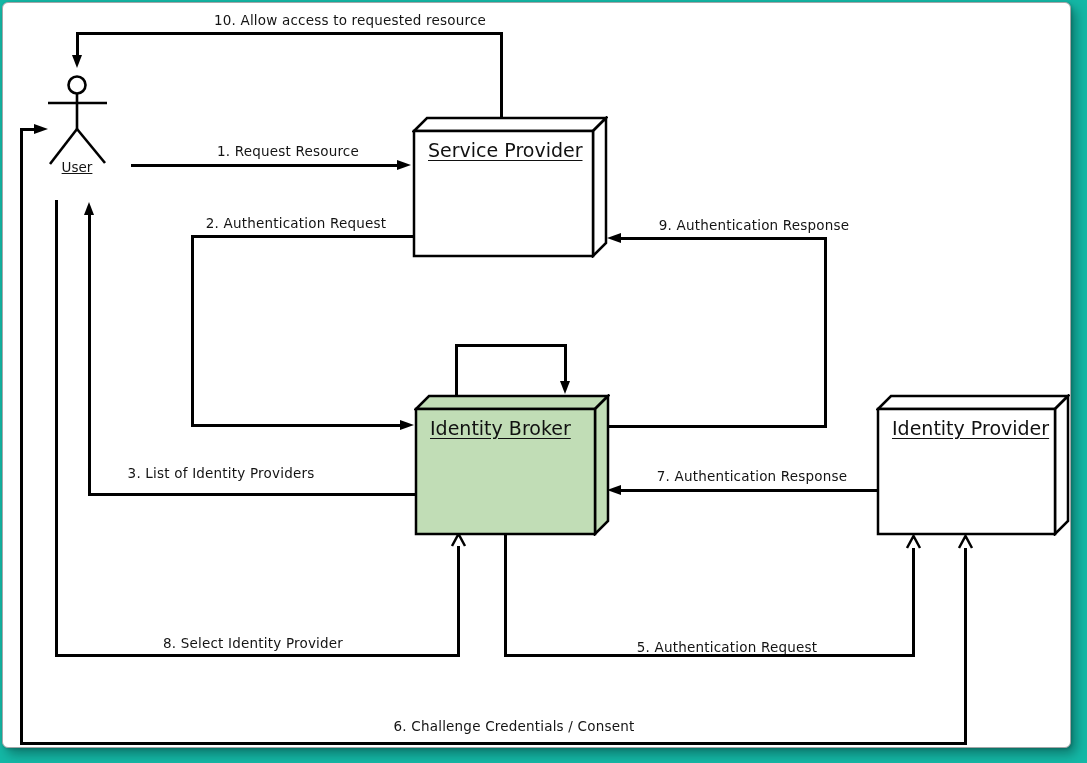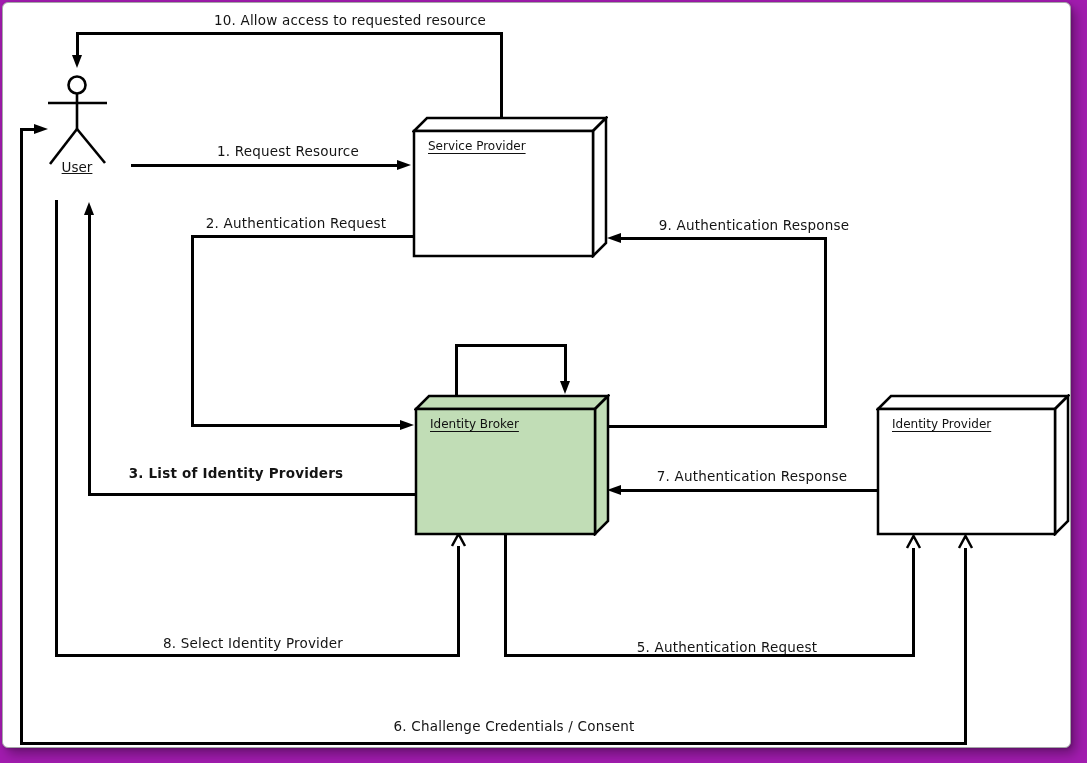--- a/index.html
+++ b/index.html
@@ -1,28 +1,28 @@
 <!DOCTYPE html>
 <html><head>
 <meta charset="utf-8">
 <style>
   html,body{margin:0;padding:0;background:#ffffff;}
   body{font-family:"DejaVu Sans","Liberation Sans",sans-serif;}
-  .stage{position:relative;width:1087px;height:763px;overflow:hidden;background:#a21caf;}
+  .stage{position:relative;width:1087px;height:763px;overflow:hidden;background:#14b8a6;}
   .frame{position:absolute;left:2px;top:2px;width:1067px;height:744px;background:#ffffff;
          border:1px solid #a5a7a8;border-radius:6px;
          box-shadow:5px 6px 12px rgba(0,0,0,0.34), 1px 1px 3px rgba(0,0,0,0.18);}
   .ln{position:absolute;background:#000;}
   .h{height:2.5px;}
   .v{width:2.5px;}
   .lbl{position:absolute;transform:translateX(-50%);font-size:13.5px;color:#141414;
        white-space:nowrap;letter-spacing:0.2px;}
   .node{position:absolute;}
   .node svg{display:block;}
-  .node-title{position:absolute;left:16px;top:23px;font-size:12px;color:#111;
+  .node-title{position:absolute;left:16px;top:23px;font-size:19px;color:#111;
        text-decoration:underline;text-underline-offset:3px;white-space:nowrap;}
   .ah{position:absolute;width:0;height:0;}
   .ah.r{border-top:5.5px solid transparent;border-bottom:5.5px solid transparent;border-left:14px solid #000;}
   .ah.l{border-top:5.5px solid transparent;border-bottom:5.5px solid transparent;border-right:14px solid #000;}
   .ah.d{border-left:5.5px solid transparent;border-right:5.5px solid transparent;border-top:13px solid #000;}
   .ah.u{border-left:5.5px solid transparent;border-right:5.5px solid transparent;border-bottom:13px solid #000;}
   .barb{position:absolute;}
   .actor-label{position:absolute;transform:translateX(-50%);font-size:13.5px;color:#141414;}
 </style>
 </head>
@@ -51,21 +51,21 @@
     <div class="ln h" style="left:602px;top:422px;width:222px;"></div>
     <div class="ln v" style="left:821px;top:234px;height:191px;"></div>
     <div class="ln h" style="left:618px;top:234px;width:206px;"></div>
     <div class="ah l" style="left:604px;top:230px;"></div>
 
     <div class="ln v" style="left:452px;top:341px;height:51px;"></div>
     <div class="ln h" style="left:452px;top:341px;width:112px;"></div>
     <div class="ln v" style="left:561px;top:341px;height:38px;"></div>
     <div class="ah d" style="left:557px;top:378px;"></div>
 
-    <div class="lbl" style="left:233px;top:462px;font-weight:bold;">3. List of Identity Providers</div>
+    <div class="lbl" style="left:218px;top:462px;">3. List of Identity Providers</div>
     <div class="ln h" style="left:85px;top:490px;width:329px;"></div>
     <div class="ln v" style="left:85px;top:212px;height:280px;"></div>
     <div class="ah u" style="left:81px;top:199px;"></div>
 
     <div class="lbl" style="left:749px;top:465px;">7. Authentication Response</div>
     <div class="ln h" style="left:618px;top:486px;width:258px;"></div>
     <div class="ah l" style="left:604px;top:482px;"></div>
 
     <div class="lbl" style="left:250px;top:632px;">8. Select Identity Provider</div>
     <div class="ln v" style="left:52px;top:197px;height:457px;"></div>

